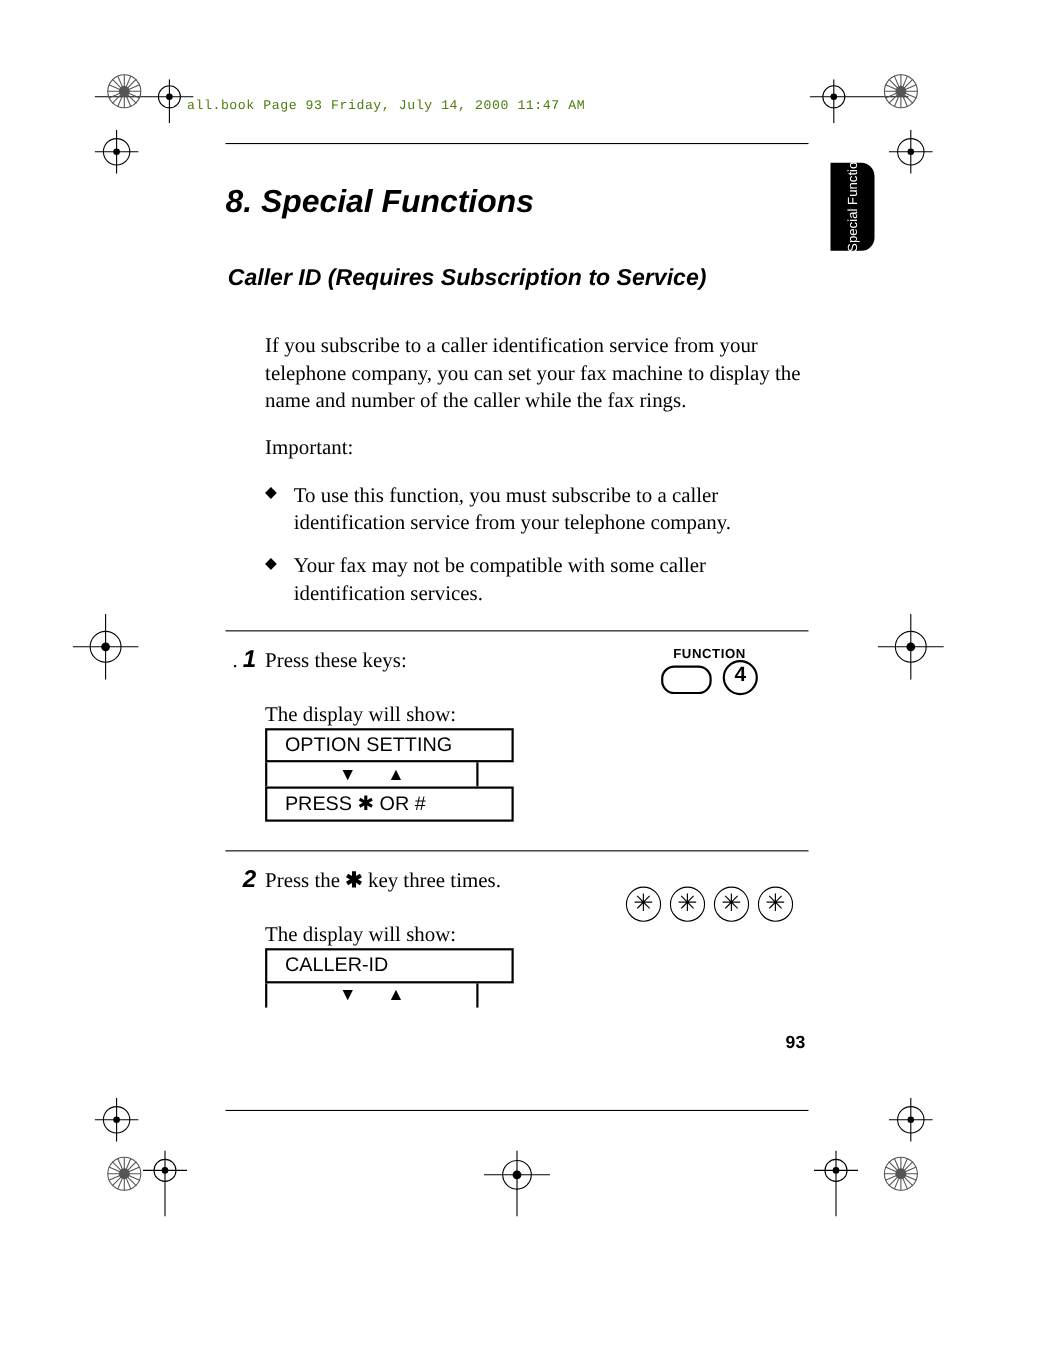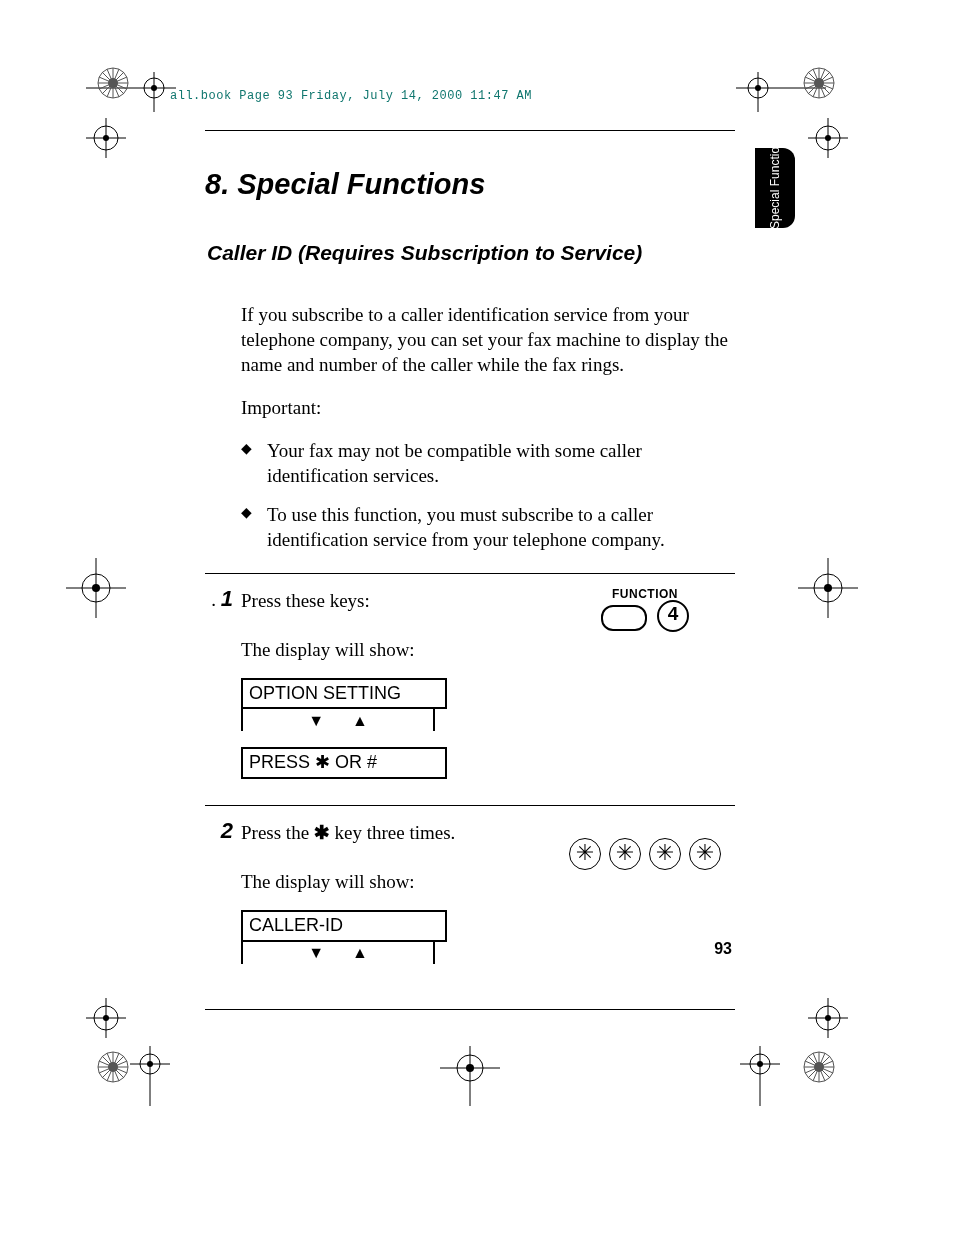--- a/index.html
+++ b/index.html
@@ -1,34 +1,34 @@
 <!DOCTYPE html>
 <html><head>
 <meta charset="utf-8">
 <style>
   html,body{margin:0;padding:0;background:#fff;font-family:"Times New Roman",Times,serif;color:#000}
   .page{position:relative;width:954px;height:1235px;box-sizing:border-box}
-  .header-line{position:absolute;left:170px;top:89px;font-family:"Courier New",monospace;font-size:12px;color:#0f766e;letter-spacing:.5px}
+  .header-line{position:absolute;left:170px;top:89px;font-family:"Courier New",monospace;font-size:12px;color:#4d7c0f;letter-spacing:.5px}
   .content-frame{position:absolute;left:205px;top:130px;width:530px;height:880px;border-top:1.5px solid #000;border-bottom:1.5px solid #000;box-sizing:border-box}
   .headline{font:italic bold 29px/1.1 Arial,Helvetica,sans-serif;margin:38px 0 0 0}
   .subhead{font:italic bold 21px/1.1 Arial,Helvetica,sans-serif;margin:40px 0 0 2px}
   .body{margin-left:36px;margin-top:38px;font-size:19px;line-height:1.32}
   .imp{margin-left:36px;margin-top:20px;font-weight:normal;font-size:19px}
   ul.bullets{list-style:none;padding:0;margin:14px 0 0 36px}
   ul.bullets li{position:relative;padding-left:26px;font-size:19px;line-height:1.32;margin-bottom:14px}
   ul.bullets li::before{content:"◆";position:absolute;left:0;top:2px;font-size:14px}
   .steps{margin-top:20px}
   .step-divider{border-top:1px solid #000;margin:0 0 14px 0}
   .step{display:flex}
   .step-num-col{width:36px;flex:0 0 36px;font:italic bold 22px/1 Arial,Helvetica,sans-serif;text-align:right;padding-right:8px;box-sizing:border-box}
   .step-num-col .dot{font:normal 400 19px/1 "Times New Roman",serif;font-style:normal}
   .step-body-col{flex:1 1 auto;font-size:19px;line-height:1.32}
   .step-icon-col{width:180px;flex:0 0 180px;text-align:center}
   .display-sub{margin-top:24px}
-  .lcd{border:2px solid #000;width:190px;padding:3px 6px;font:400 18px/1.2 Arial,Helvetica,sans-serif;margin-top:16px}
+  .lcd{border:2px solid #000;width:190px;padding:3px 16px;font:400 18px/1.2 Arial,Helvetica,sans-serif;margin-top:0}
   .lcd-arrows{border-left:2px solid #000;border-right:2px solid #000;width:190px;height:22px;display:flex;justify-content:center;gap:28px;align-items:center;font-size:16px}
   .func-label{font:bold 12px/1 Arial,Helvetica,sans-serif;letter-spacing:.5px}
   .func-btn{display:inline-block;width:42px;height:22px;border:2.5px solid #000;border-radius:12px;vertical-align:middle;margin:4px 6px 0 0}
   .num-btn{display:inline-block;width:28px;height:28px;border:2.5px solid #000;border-radius:50%;font:bold 19px/23px Arial,Helvetica,sans-serif;text-align:center;vertical-align:middle}
   .star-btn{display:inline-block;width:30px;height:30px;border:1.5px solid #000;border-radius:50%;font:400 22px/27px "Times New Roman",serif;text-align:center;vertical-align:middle;margin:0 2px}
   .thumb-tab{position:absolute;right:159px;top:148px;background:#000;color:#fff;border-radius:0 12px 12px 0;width:40px;height:80px;display:flex;align-items:center;justify-content:center}
   .thumb-tab .ttxt{transform:rotate(-90deg);white-space:nowrap;font:400 12px/1.05 Arial,Helvetica,sans-serif;text-align:center}
   .page-num{position:absolute;right:222px;top:940px;font:bold 16px Arial,Helvetica,sans-serif}
   .reg-mark{position:absolute}
   .reg-mark svg{display:block}
@@ -204,22 +204,22 @@
   </div>
 
   <div class="page-num">93</div>
 
   <div class="content-frame">
     <h1 class="headline">8.  Special Functions</h1>
     <h2 class="subhead">Caller ID (Requires Subscription to Service)</h2>
     <p class="body">If you subscribe to a caller identification service from your telephone company, you can set your fax machine to display the name and number of the caller while the fax rings.</p>
     <p class="imp">Important:</p>
     <ul class="bullets">
+      <li>To use this function, you must subscribe to a caller identification service from your telephone company.</li>
       <li>Your fax may not be compatible with some caller identification services.</li>
-      <li>To use this function, you must subscribe to a caller identification service from your telephone company.</li>
     </ul>
 
     <div class="steps">
 
       <div class="step-divider"></div>
       <div class="step">
         <div class="step-num-col">
           <span class="dot">.&nbsp;</span><span>1</span>
         </div>
         <div class="step-body-col">

